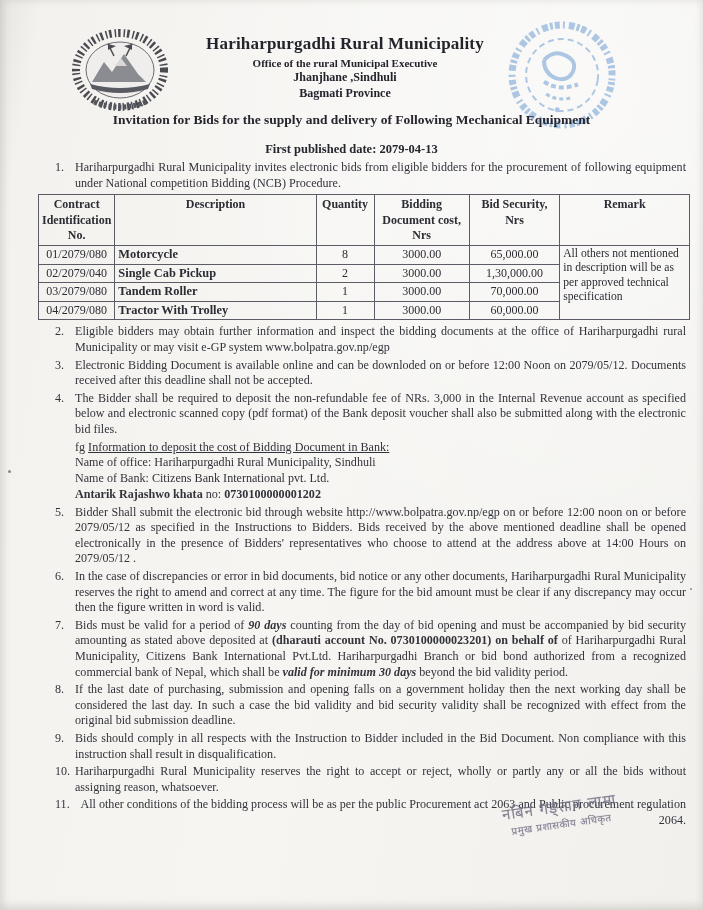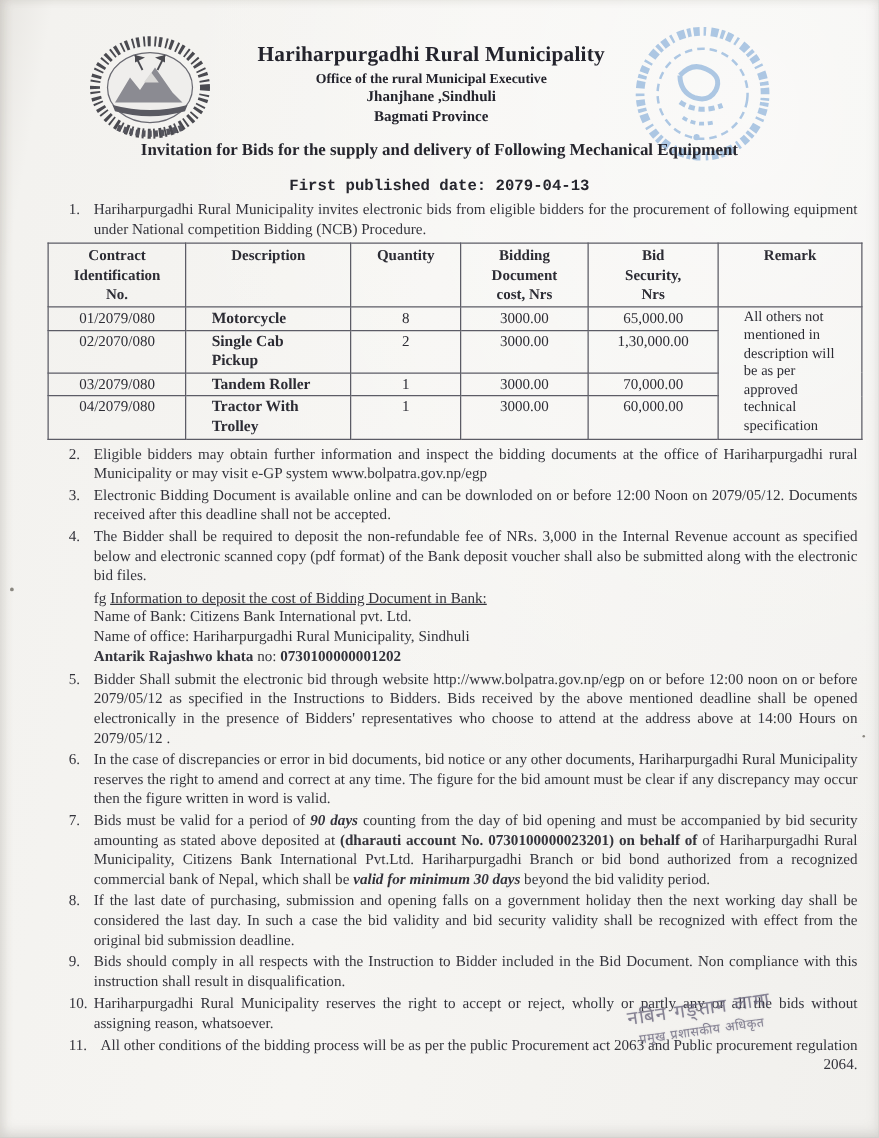--- a/index.html
+++ b/index.html
@@ -18,32 +18,32 @@
   
   .logo{position:absolute;left:64px;top:26px;width:112px;height:100px;}
   .seal{position:absolute;left:497px;top:18px;width:130px;height:115px;opacity:.55;transform:rotate(8deg);}
   .head{position:absolute;left:180px;top:34px;width:330px;text-align:center;color:#23232c;}
   .head .h1{font-size:17px;font-weight:bold;letter-spacing:.2px;}
   .head .h2{font-size:11px;font-weight:bold;margin-top:3px;}
   .head .h3,.head .h4{font-size:12px;font-weight:bold;margin-top:1px;}
   .doc-title{position:absolute;left:60px;top:112px;width:583px;text-align:center;
     font-size:13.5px;font-weight:bold;color:#26262e;}
   .pub-date{position:absolute;left:0;top:142px;width:703px;text-align:center;
-    font-size:12.5px;font-weight:bold;color:#26262e;font-family:Liberation Mono, monospace;}
+    font-size:12.5px;font-weight:bold;color:#26262e;}
   
   .items{position:absolute;left:38px;top:160px;width:650px;font-size:12.1px;line-height:15.6px;}
   .item{display:flex;margin-bottom:2px;}
   .item .num{flex:0 0 20px;margin-left:17px;text-align:left;}
   .item .txt{flex:1;text-align:justify;padding-right:2px;}
   .b{font-weight:bold;}
   .bi{font-weight:bold;font-style:italic;}
   
   table.equip{border-collapse:collapse;margin:3px 0 4px 0;width:652px;
     font-size:12px;color:#2c2c34;}
-  table.equip th,table.equip td{border:1px solid #5c5c66;padding:1px 20px;vertical-align:top;}
+  table.equip th,table.equip td{border:1px solid #5c5c66;padding:1px 3px;vertical-align:top;}
   table.equip th{font-weight:bold;text-align:center;vertical-align:top;padding-top:2px;}
   td.cid{width:69px;text-align:center;}
   td.desc{width:197px;font-weight:bold;font-size:12.4px;padding-left:7px;}
   td.qty{width:51px;text-align:center;}
   td.cost{width:89px;text-align:center;}
   td.sec{width:84px;text-align:center;}
   td.remark{width:124px;text-align:left;font-size:11.6px;line-height:14.5px;vertical-align:middle;}
   
   .bank{margin:1px 0 2px 37px;line-height:15.8px;}
   .bank .hd{text-decoration:underline;}
@@ -116,21 +116,21 @@
       </tr>
       <tr>
         <td class="cid">01/2079/080</td>
         <td class="desc">Motorcycle</td>
         <td class="qty">8</td>
         <td class="cost">3000.00</td>
         <td class="sec">65,000.00</td>
         <td class="remark" rowspan="4">All others not mentioned in description  will be as per approved technical specification</td>
       </tr>
       <tr>
-        <td class="cid">02/2070/080</td>
+        <td class="cid">02/2079/040</td>
         <td class="desc">Single Cab Pickup</td>
         <td class="qty">2</td>
         <td class="cost">3000.00</td>
         <td class="sec">1,30,000.00</td>
       </tr>
       <tr>
         <td class="cid">03/2079/080</td>
         <td class="desc">Tandem Roller</td>
         <td class="qty">1</td>
         <td class="cost">3000.00</td>
@@ -154,22 +154,22 @@
       <span class="num">3.</span>
       <span class="txt">Electronic Bidding Document is available online and can be downloded on or before 12:00 Noon on 2079/05/12. Documents received after this deadline shall not be accepted.</span>
     </div>
     <div class="item">
       <span class="num">4.</span>
       <span class="txt">The Bidder shall be required to deposit the non-refundable fee of NRs. 3,000 in the Internal Revenue account as specified below and electronic scanned copy (pdf format) of the Bank deposit voucher shall also be submitted along with the electronic bid files.</span>
     </div>
 
     <div class="bank">
       <div><span>fg </span><span class="hd">Information to deposit the cost of Bidding Document in Bank:</span></div>
+      <div>Name of office: Hariharpurgadhi Rural Municipality, Sindhuli</div>
       <div>Name of Bank: Citizens Bank International pvt. Ltd.</div>
-      <div>Name of office: Hariharpurgadhi Rural Municipality, Sindhuli</div>
       <div><span class="b">Antarik Rajashwo khata </span><span>no: </span><span class="b">0730100000001202</span></div>
     </div>
 
     <div class="item">
       <span class="num">5.</span>
       <span class="txt">Bidder Shall submit the electronic bid through website http://www.bolpatra.gov.np/egp on or before 12:00 noon on or before 2079/05/12 as specified in the Instructions to Bidders. Bids received by the above mentioned deadline shall be opened electronically in the presence of  Bidders' representatives who choose to attend at the address above at 14:00 Hours on 2079/05/12 .</span>
     </div>
     <div class="item">
       <span class="num">6.</span>
       <span class="txt">In the case of discrepancies or error in bid documents, bid notice or any other documents, Hariharpurgadhi Rural Municipality  reserves the right to amend and correct at any time. The figure for the bid amount must be clear if any discrepancy may occur then the figure written in word is valid.</span>

